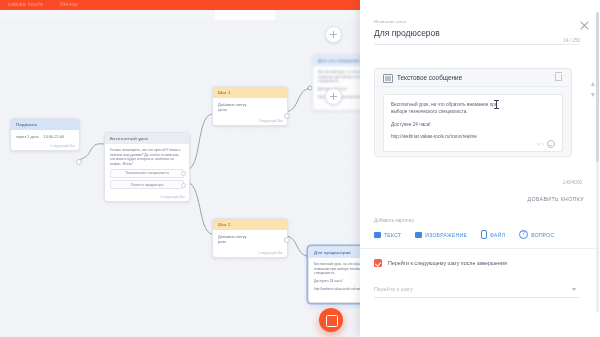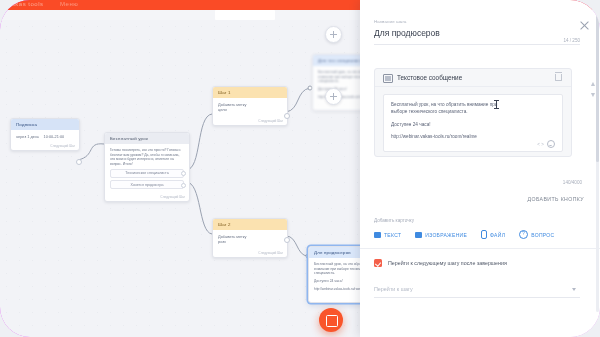--- a/index.html
+++ b/index.html
@@ -2,21 +2,21 @@
 <html><head>
 <meta charset="utf-8">
 <style>
   html,body{margin:0;padding:0;}
   body{
     width:600px;height:337px;overflow:hidden;
     font-family:"Liberation Sans", sans-serif;
     background:#eef0f4;
     position:relative;
   }
-  #app{position:absolute;inset:0;overflow:hidden;background:#d946ef;border-radius:30px;}
+  #app{position:absolute;inset:0;overflow:hidden;background:#d946ef;}
 
   
   .topbar{position:absolute;left:0;top:0;width:600px;height:10px;background:#fa4b26;}
   .topbar .logo{position:absolute;left:8px;top:1px;font-size:6px;color:#ffd0c4;letter-spacing:.5px;opacity:.65;}
   .topbar .menu{position:absolute;left:60px;top:1px;font-size:6px;color:#ffd0c4;letter-spacing:.5px;opacity:.55;}
   .subbar{position:absolute;left:0;top:10px;width:600px;height:10px;background:#f4f5f8;border-bottom:1px solid #e4e6ec;}
   .whitebtn{position:absolute;left:215px;top:0px;width:60px;height:10px;background:#fff;border-radius:1px;}
 
   
   .canvas{position:absolute;left:0;top:20px;width:600px;height:317px;background:#f2f3f7;overflow:hidden;}

